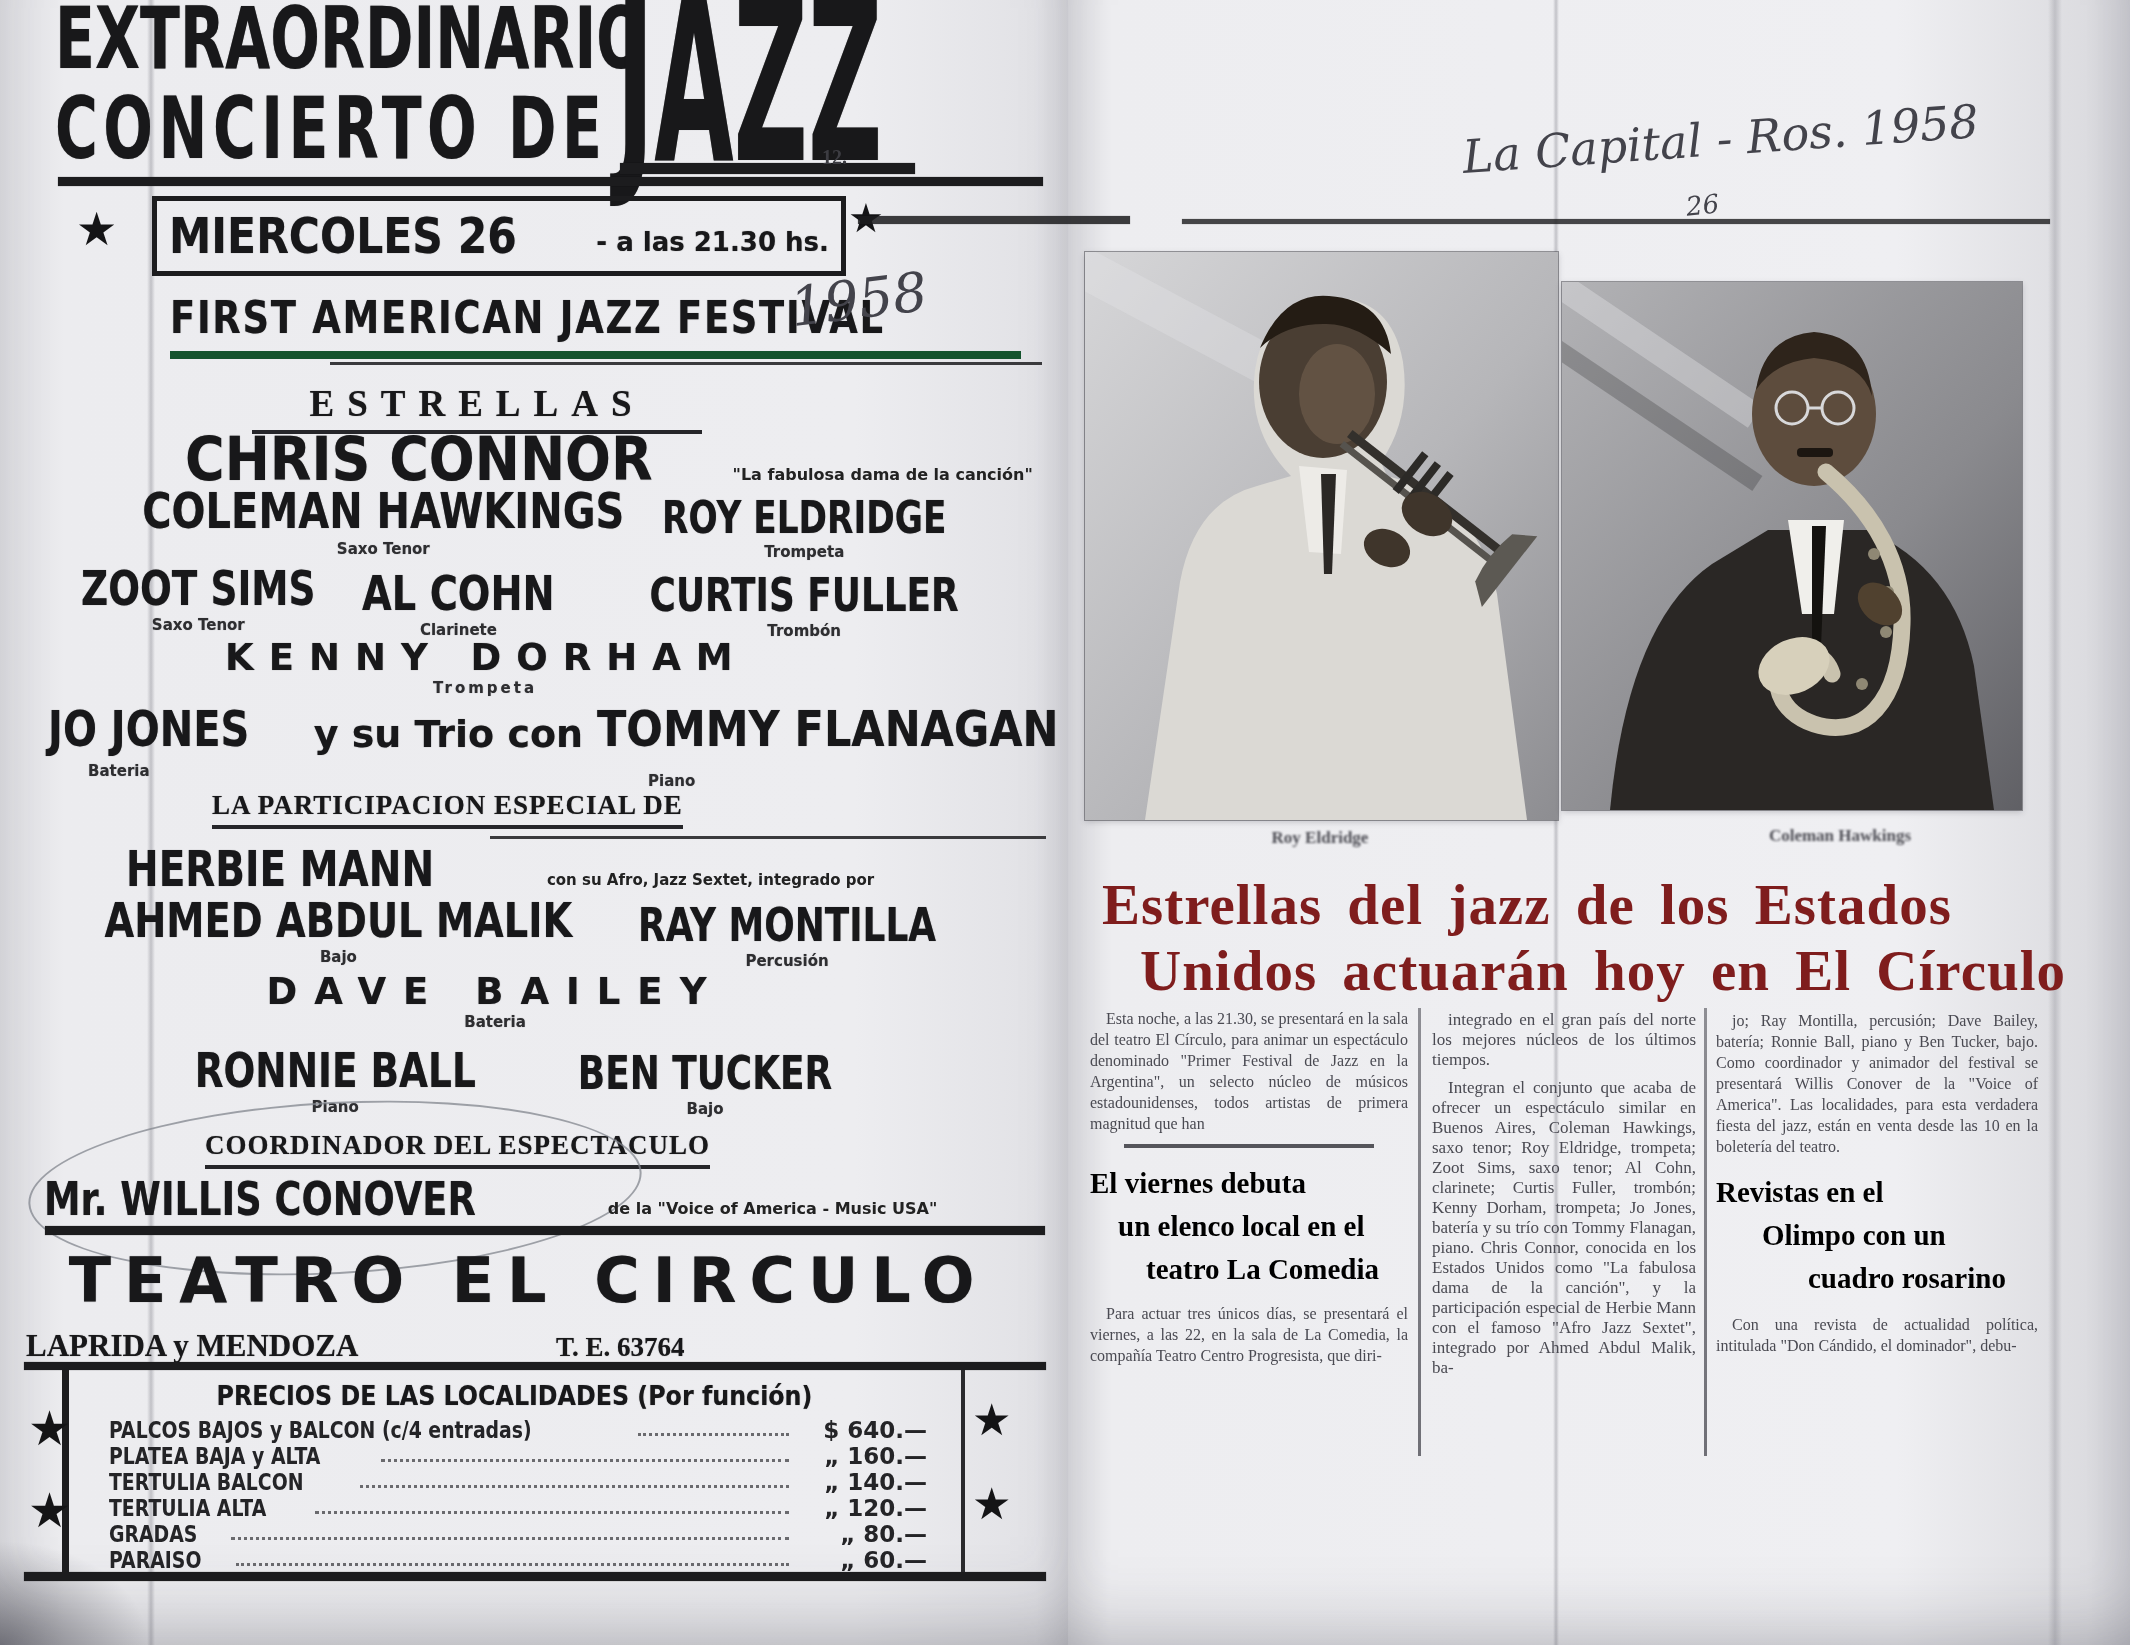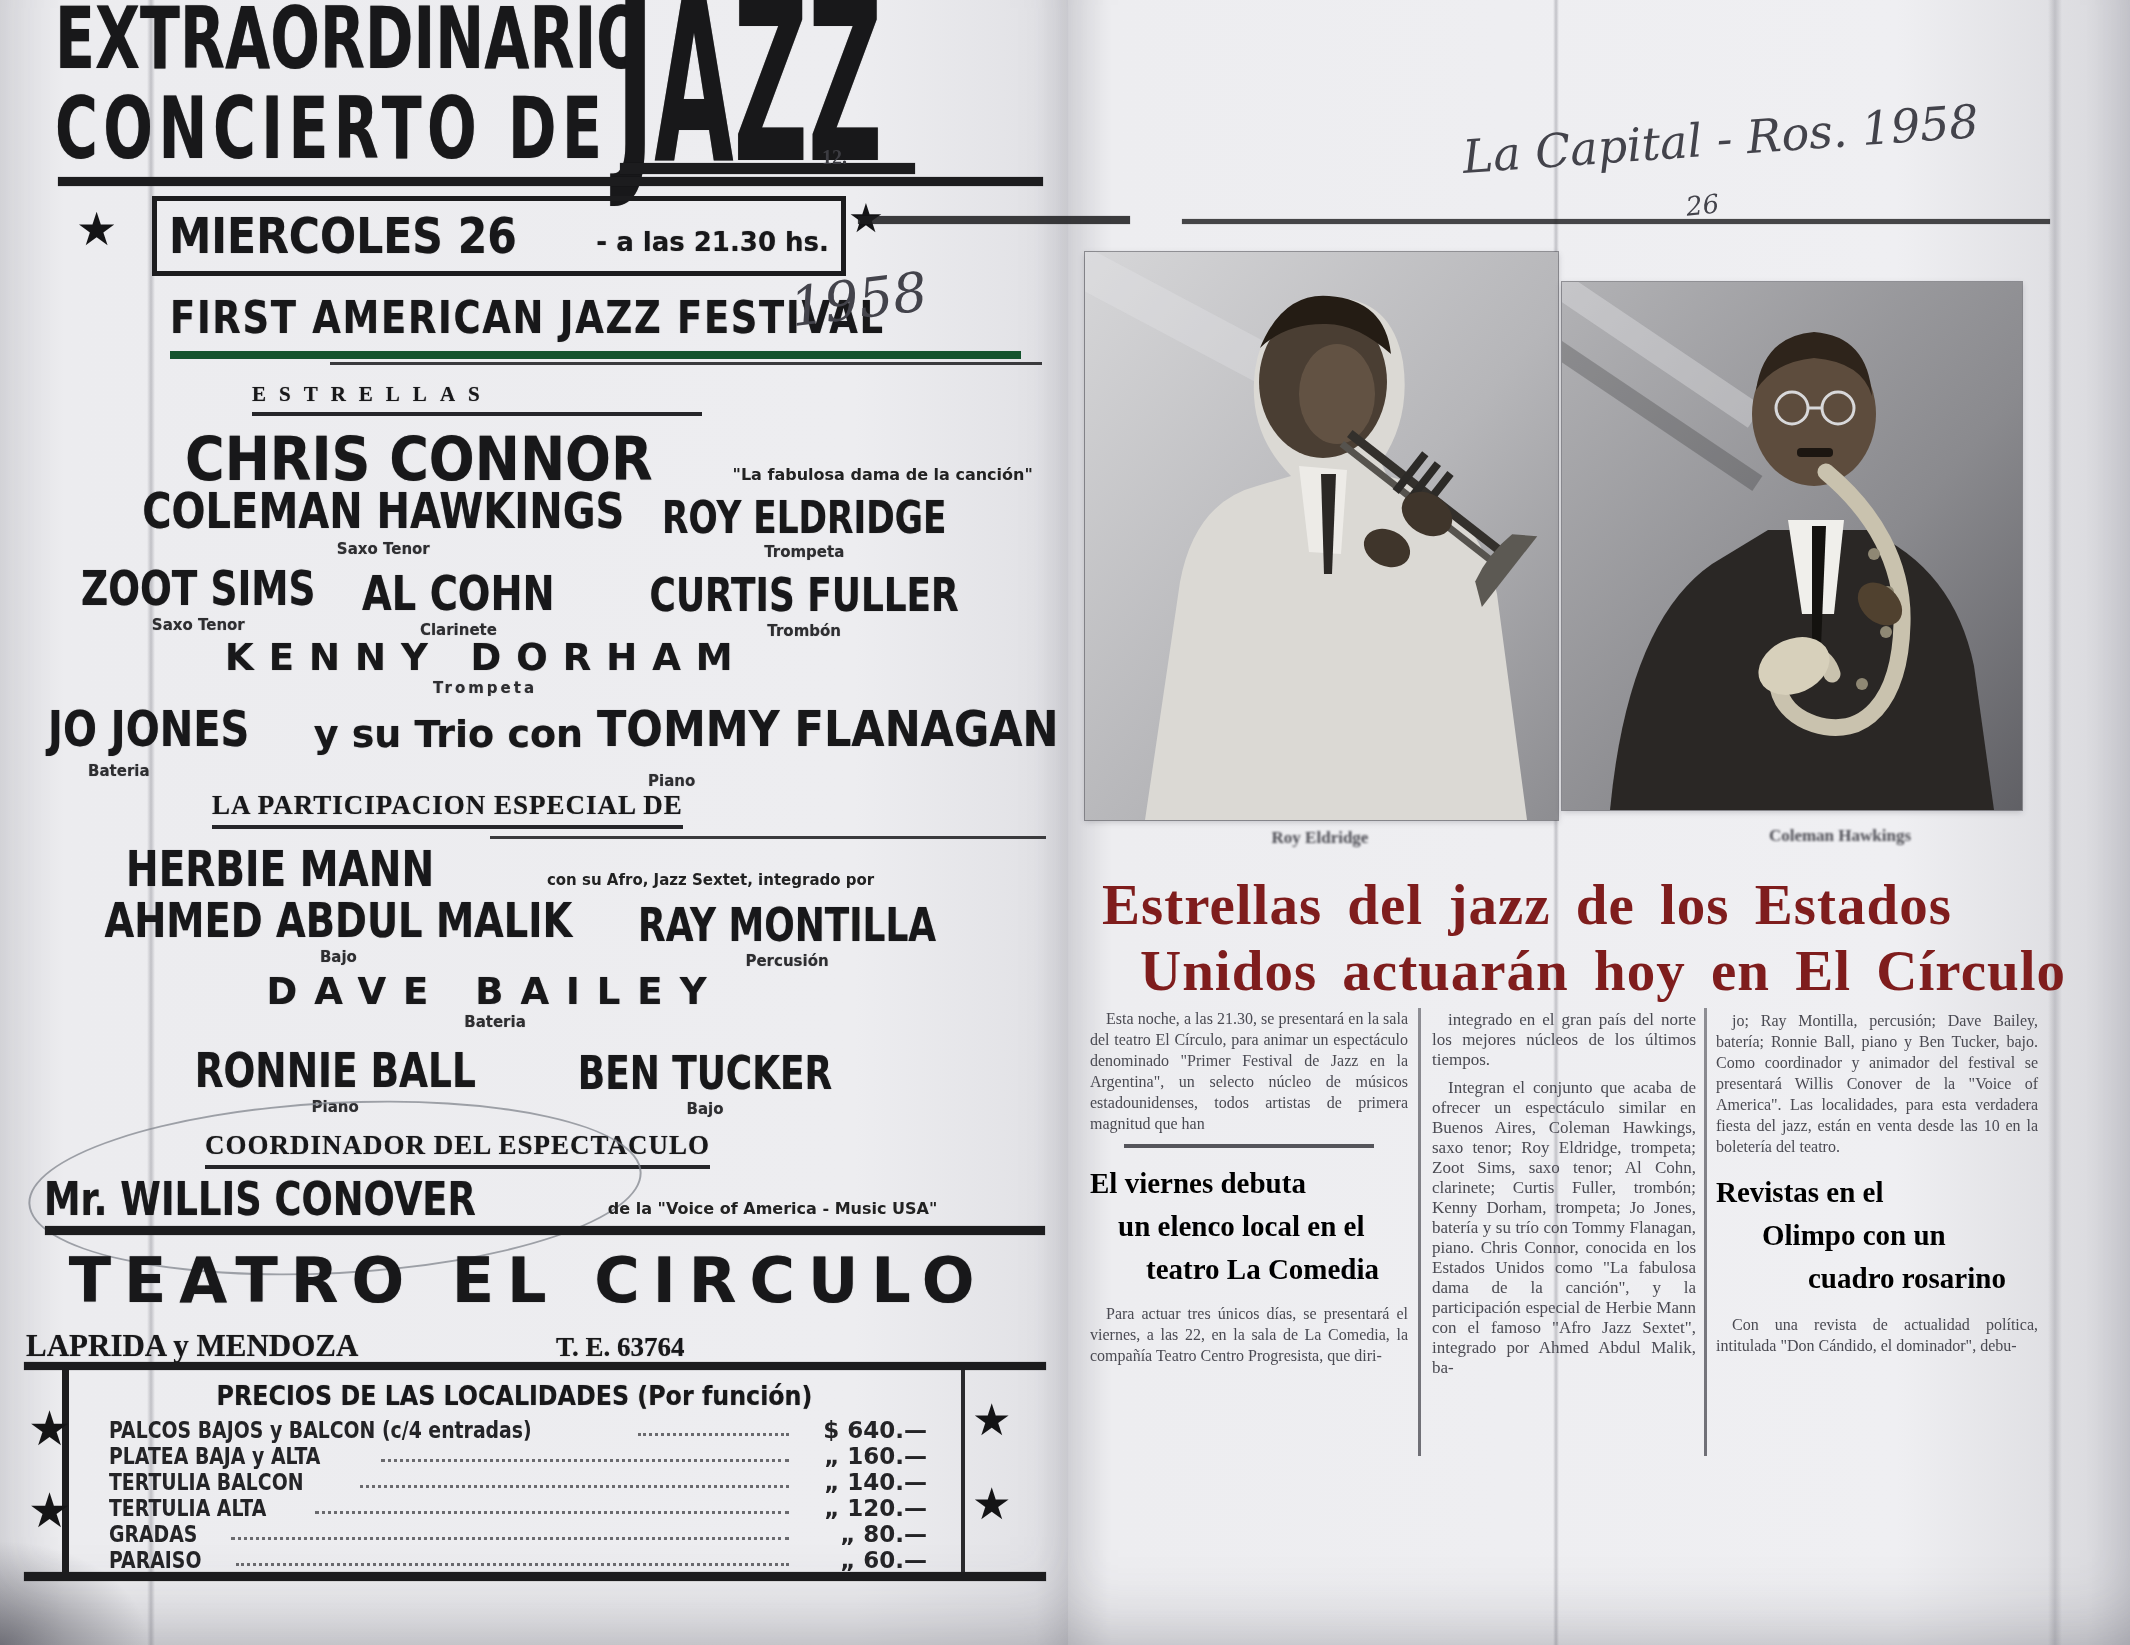--- a/index.html
+++ b/index.html
@@ -82,21 +82,21 @@
     <span class="big ink" style="font-size:26px;padding-top:12px;">- a las 21.30 hs.</span>
   </div>
   <div class="abs star" style="left:848px;top:198px;font-size:40px;">★</div>
 
   <div class="abs big ink" style="left:170px;top:292px;font-size:44px;border-bottom:8px solid #14532d;padding-bottom:8px;">
     <span class="cx" style="--sx:.84;letter-spacing:2px;">FIRST AMERICAN JAZZ FESTIVAL</span>
   </div>
   <div class="abs thinrule" style="left:330px;top:362px;width:712px;height:3px;"></div>
   <div class="abs handw" style="left:790px;top:268px;font-size:54px;transform:rotate(-7deg);">1958</div>
 
-  <div class="abs serifhead ink" style="left:252px;top:382px;width:450px;font-size:21px;letter-spacing:13px;border-bottom:4px solid #26262a;padding-bottom:5px;">ESTRELLAS</div>
+  <div class="abs serifhead ink" style="left:252px;top:382px;width:450px;text-align:center;font-size:37px;letter-spacing:13px;border-bottom:4px solid #26262a;padding-bottom:5px;">ESTRELLAS</div>
 
   <div class="abs" style="left:185px;top:424px;display:flex;gap:28px;align-items:flex-end;">
     <span class="big ink" style="font-size:60px;"><span class="cx" style="--sx:.9;">CHRIS CONNOR</span></span>
     <span class="note-sm" style="padding-bottom:10px;filter:blur(.4px);">"La fabulosa dama de la canción"</span>
   </div>
 
   <div class="abs" style="left:82px;top:482px;text-align:center;">
     <span class="big ink" style="font-size:50px;"><span class="cx" style="--sx:.8;transform-origin:center bottom;">COLEMAN HAWKINGS</span></span>
     <div class="sub">Saxo Tenor</div>
   </div>

